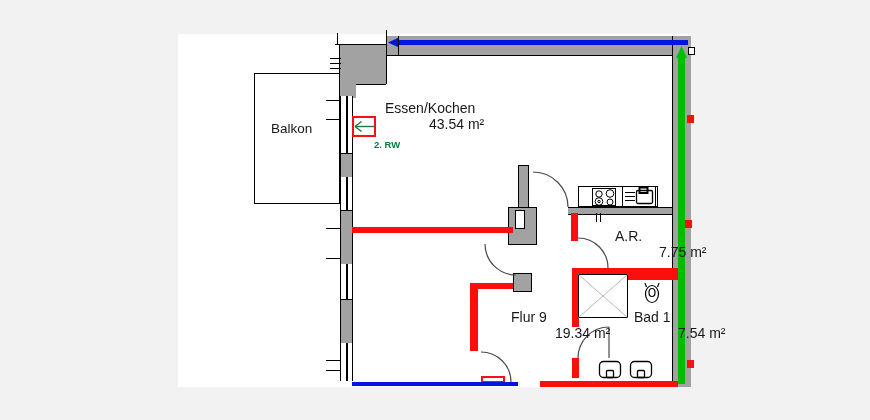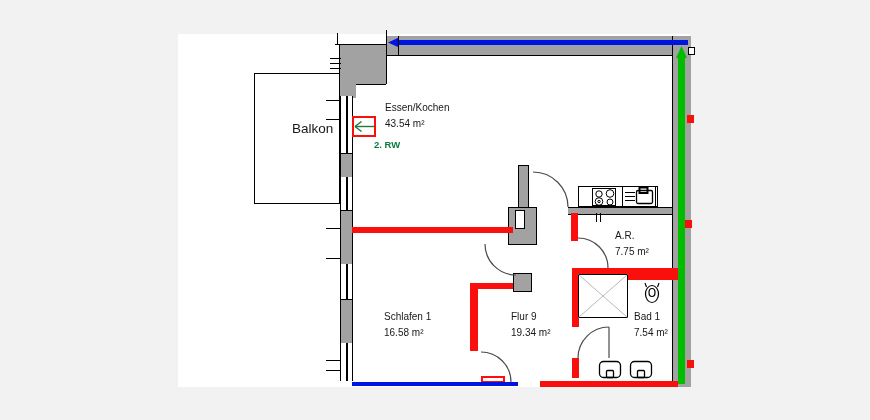--- a/index.html
+++ b/index.html
@@ -4,24 +4,24 @@
 <style>
   html,body{margin:0;padding:0;background:#f2f2f2;}
   #canvas{position:relative;width:870px;height:420px;background:#f2f2f2;overflow:hidden;
           font-family:"Liberation Sans", sans-serif;}
   .abs{position:absolute;}
   .plan{background:#ffffff;}
   .w{background:#a2a2a2;}
   .r{background:#fb0f0c;}
   .b{background:#0014e0;}
   .g{background:#00bd00;}
-  .room-label{color:#17171d;font-size:10px;line-height:16px;white-space:nowrap;}
+  .room-label{color:#17171d;font-size:14px;line-height:16px;white-space:nowrap;}
   .room-label .l1{display:block;}
-  .room-label .l2{display:block;}
-  .balkon-label{color:#17171d;font-size:13.5px;white-space:nowrap;margin-left:21px;}
+  .room-label .l2{display:block;margin-left:44px;}
+  .balkon-label{color:#17171d;font-size:13.5px;white-space:nowrap;}
   .rw-label{color:#0a7d3e;font-size:9.5px;font-weight:bold;white-space:nowrap;margin-left:24px;}
   .win{background:#fff;border-left:1px solid #000;border-right:1px solid #000;}
   .win .mull{position:absolute;left:50%;top:0;width:2px;height:100%;margin-left:-1px;background:#000;}
   .outlined{border:1px solid #000;}
   svg{position:absolute;left:0;top:0;}
 </style>
 </head>
 <body>
 
 <div id="canvas">
@@ -166,24 +166,20 @@
     <span class="l2">43.54 m²</span>
   </div>
 
   <div class="abs rw-label" style="left:350px;top:139px;">2. RW</div>
 
   <div class="abs room-label" style="left:615px;top:228px;">
     <span class="l1">A.R.</span>
     <span class="l2">7.75 m²</span>
   </div>
 
-  <div class="abs room-label" style="left:384px;top:309px;">
-    <span class="l1">Schlafen 1</span>
-    <span class="l2">16.58 m²</span>
-  </div>
 
   <div class="abs room-label" style="left:511px;top:309px;">
     <span class="l1">Flur 9</span>
     <span class="l2">19.34 m²</span>
   </div>
 
   <div class="abs room-label" style="left:634px;top:309px;">
     <span class="l1">Bad 1</span>
     <span class="l2">7.54 m²</span>
   </div>

